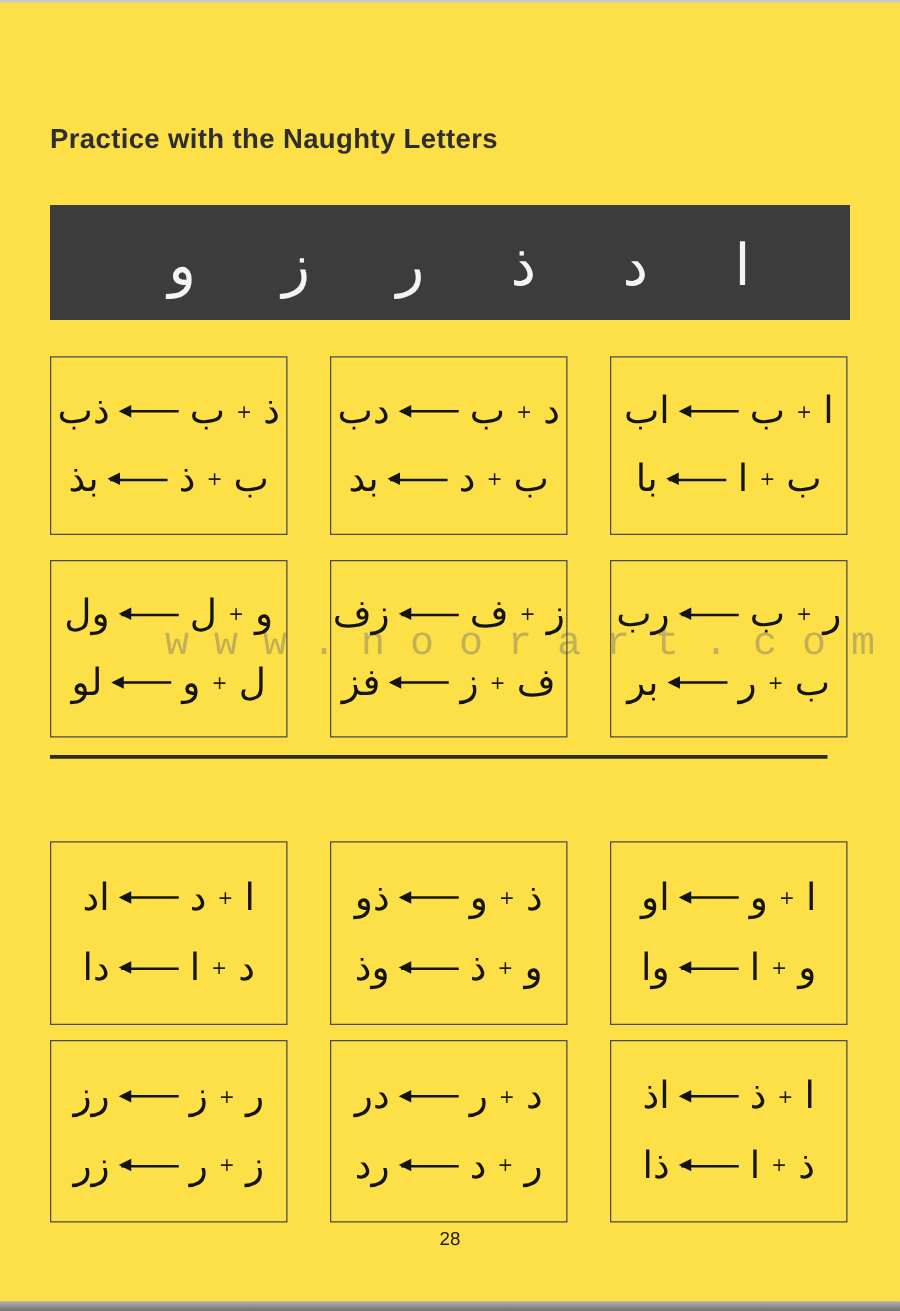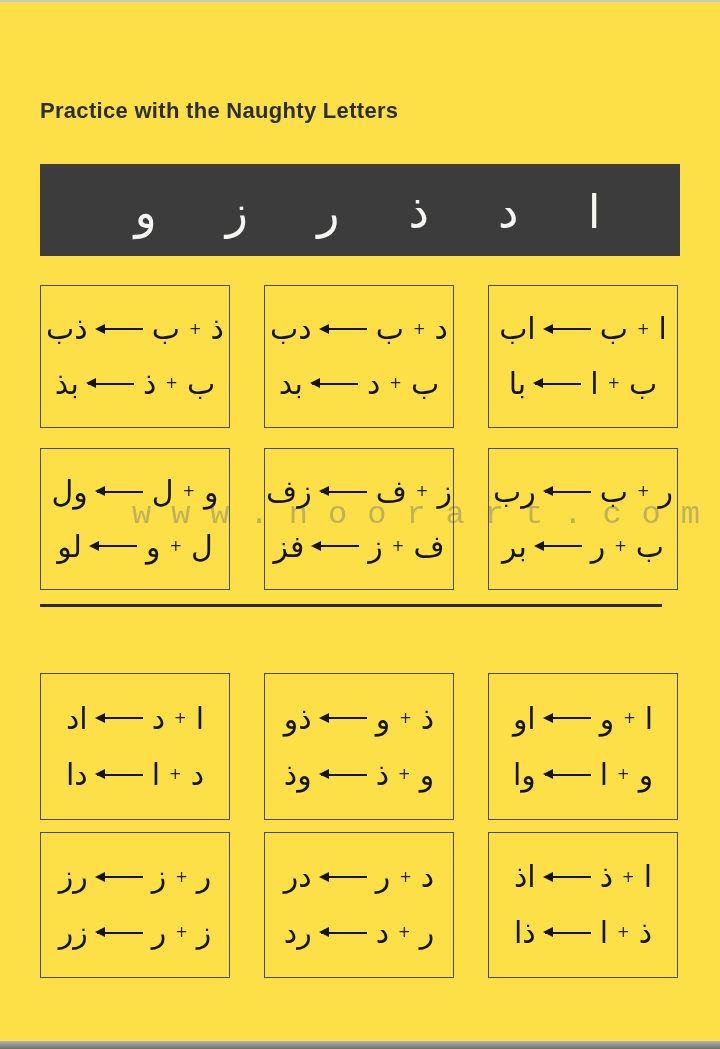--- a/index.html
+++ b/index.html
@@ -294,14 +294,15 @@
       <div class="combo-line">
         <span class="ar">ذ</span>
         <span class="plus">+</span>
         <span class="ar">ا</span>
         <span class="arrow"></span>
         <span class="ar">ذا</span>
       </div>
     </div>
   </div>
 
+  <div class="page-number">28</div>
   <div class="scan-bottom-edge"></div>
 </div>
 
 </body></html>

